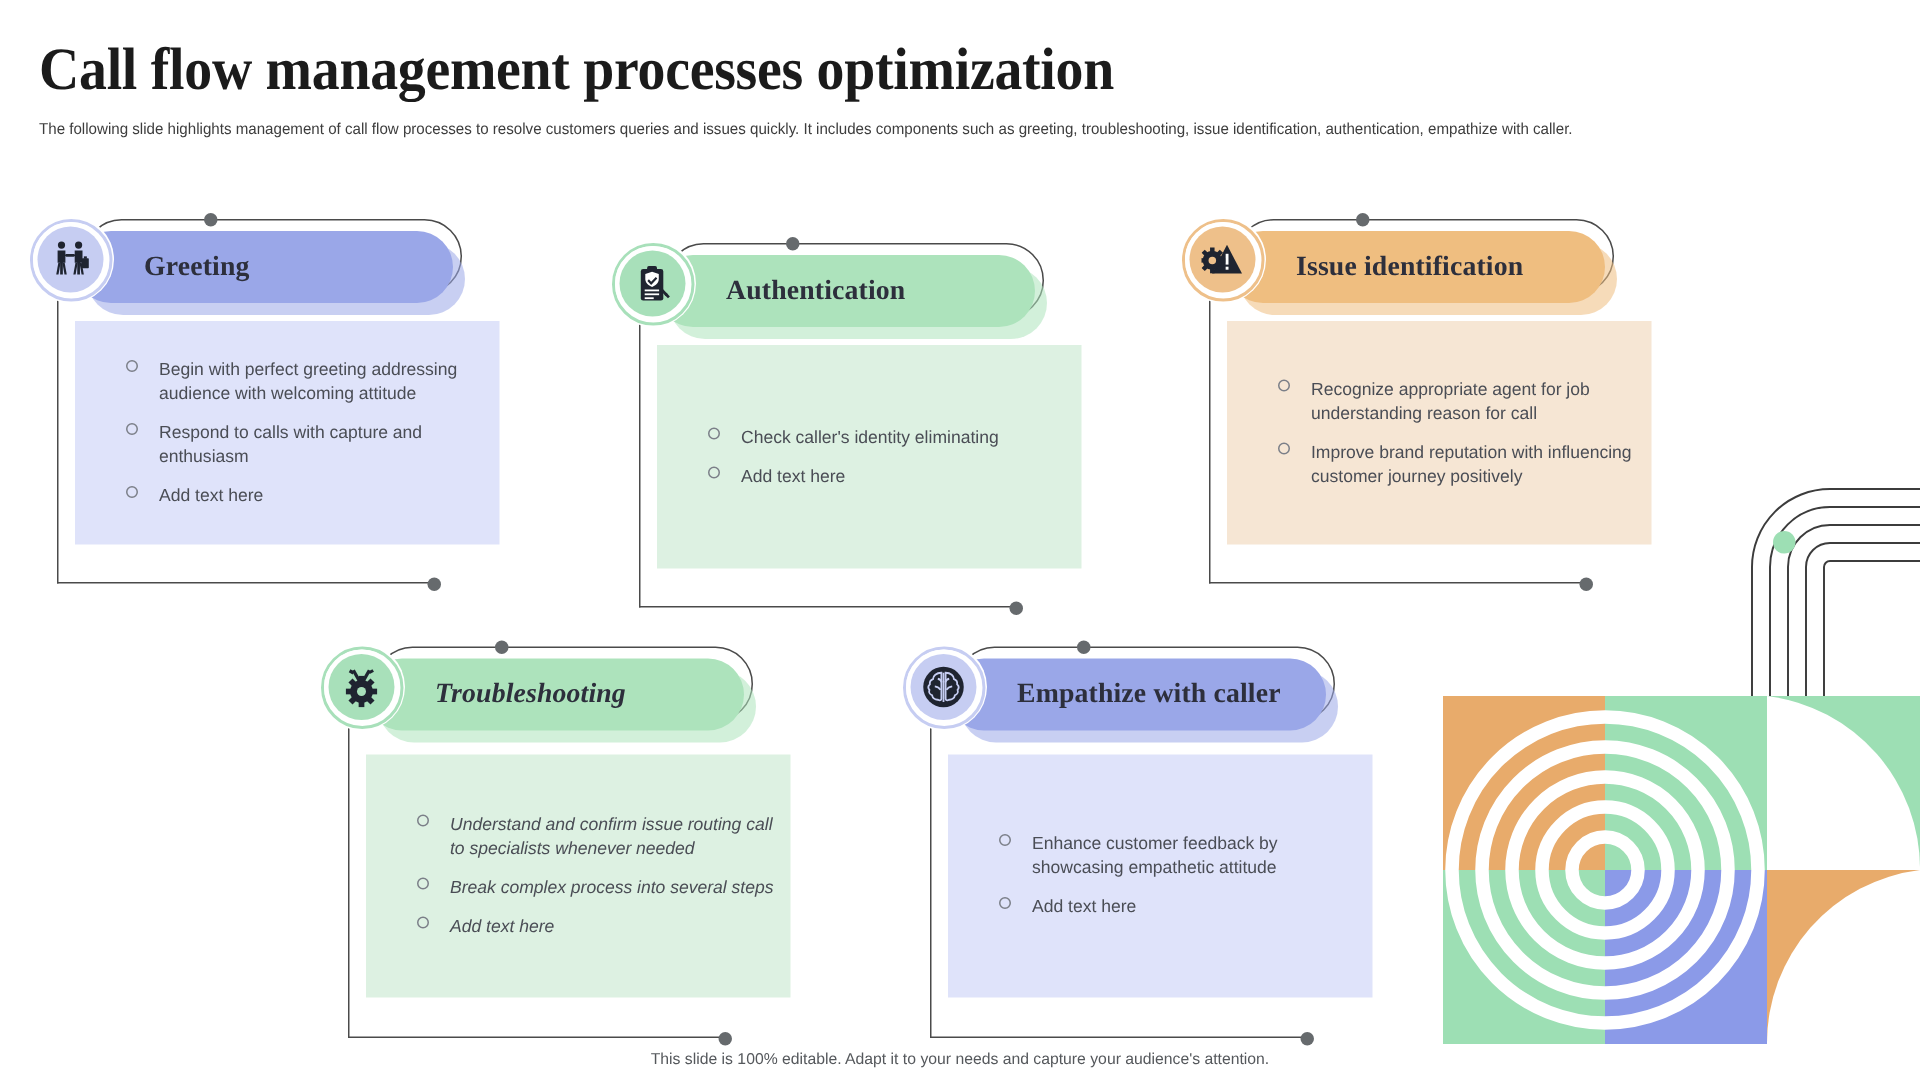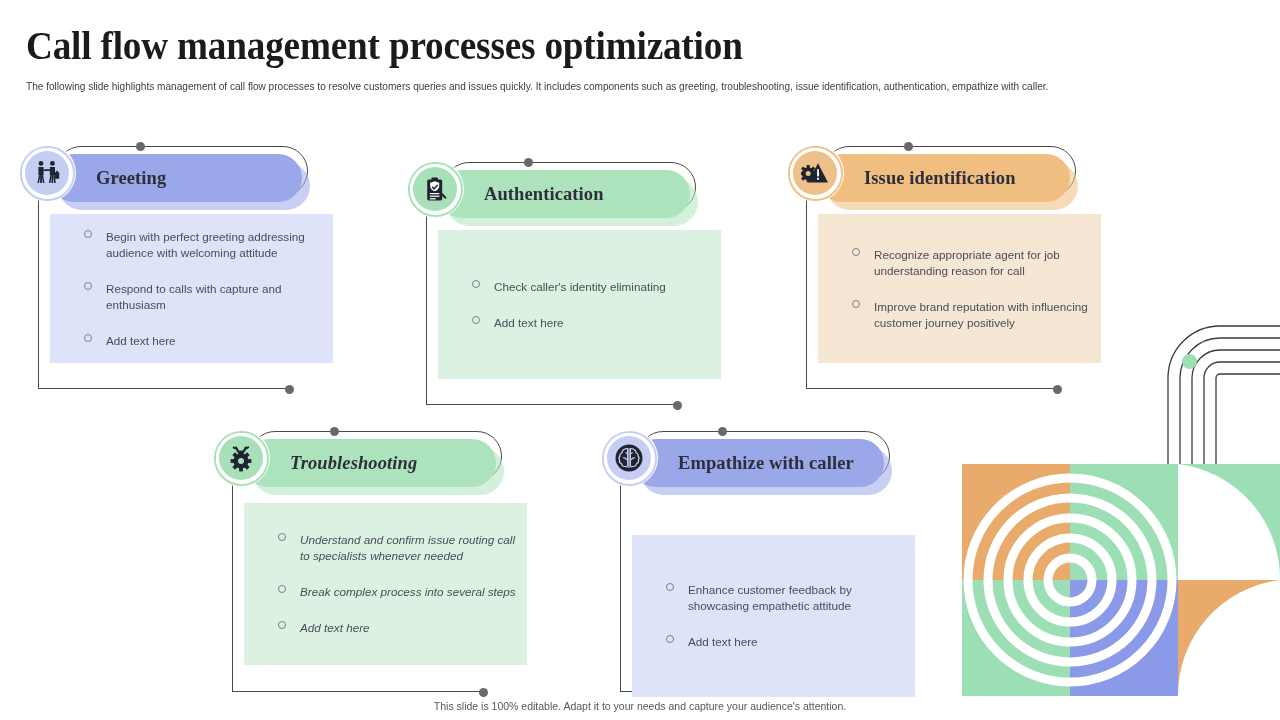--- a/index.html
+++ b/index.html
@@ -67,21 +67,21 @@
     position:absolute;left:108px;top:1.5px;width:9px;height:9px;
     border-radius:50%;background:#666a6d;
   }
 
   .card .body{
     position:absolute;left:22px;top:74px;width:283px;height:149px;
   }
   .card .bullets{
     position:absolute;left:34px;right:10px;top:0;bottom:0;
     display:flex;flex-direction:column;justify-content:center;
-    gap:20px;
+    gap:10px;
   }
   .bullet{
     position:relative;padding-left:22px;
     font-size:11.7px;line-height:16px;color:#4a4d55;
   }
   .bullet .marker{
     position:absolute;left:0;top:1px;width:6px;height:6px;
     border:1.2px solid #7b7f88;border-radius:50%;
   }
 
@@ -372,21 +372,21 @@
   </div>
 
   <div class="card" style="left:610px;top:425px;width:310px;height:250px;">
     <div class="lbracket" style="height:212px;"></div>
     <div class="end-dot" style="left:257px;top:263px;"></div>
     <div class="outline"></div>
     <div class="start-dot"></div>
     <div class="pill-shadow" style="background:#9aa7e8;"></div>
     <div class="pill" style="background:#9aa7e8;"></div>
     <div class="pill-label">Empathize with caller</div>
-    <div class="body" style="background:#dfe3fa;top:78px;height:162px;margin-top:32px;">
+    <div class="body" style="background:#dfe3fa;top:78px;height:162px;">
       <div class="bullets">
         <div class="bullet">
           <span class="marker"></span>
           <span>Enhance customer feedback by showcasing empathetic attitude</span>
         </div>
         <div class="bullet">
           <span class="marker"></span>
           <span>Add text here</span>
         </div>
       </div>

